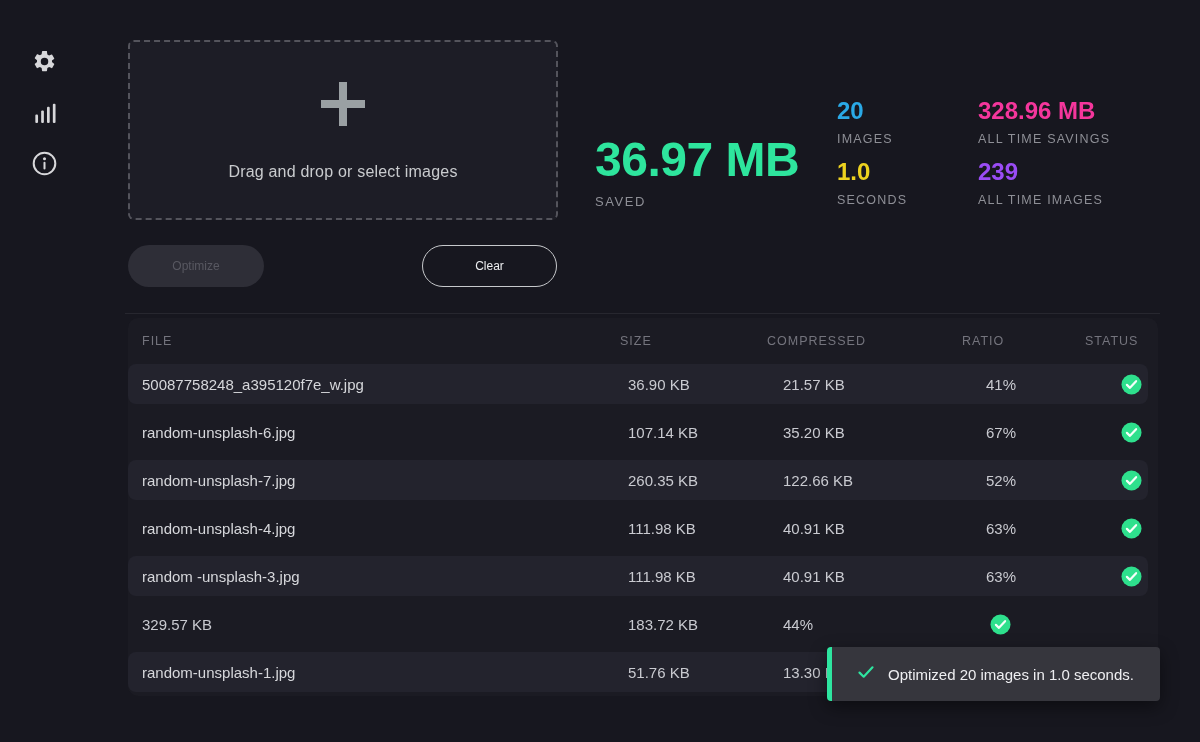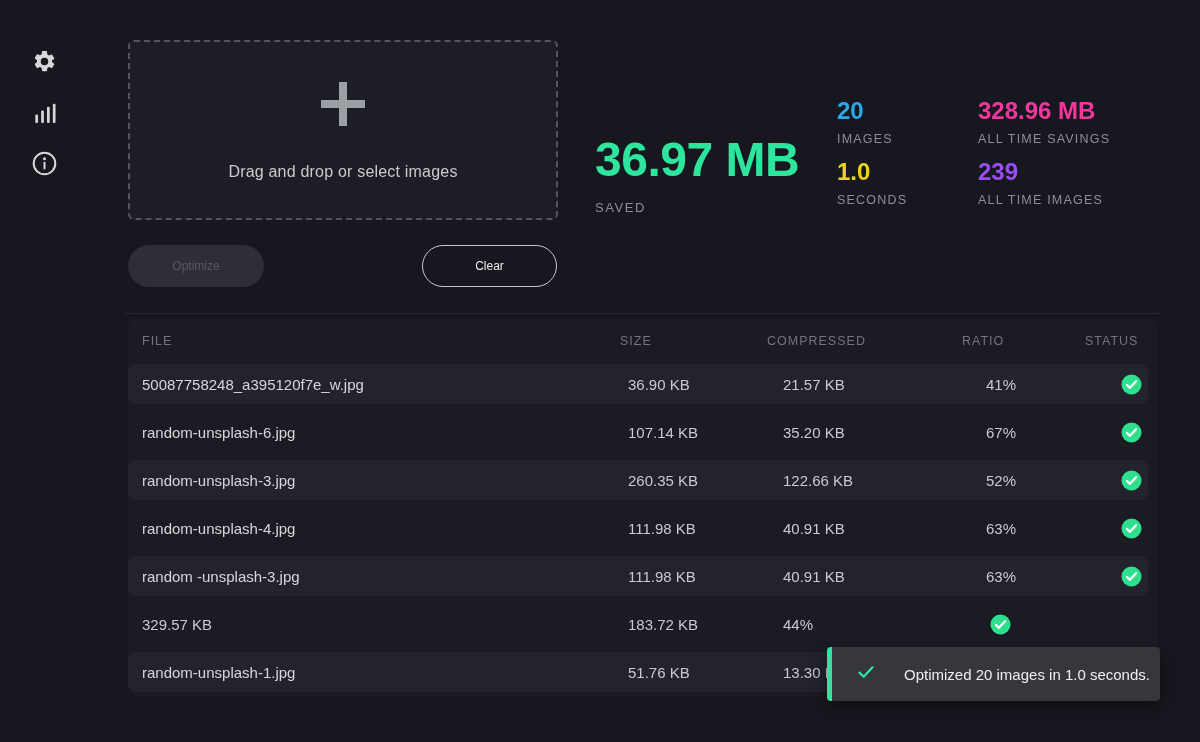--- a/index.html
+++ b/index.html
@@ -35,21 +35,21 @@
     left:128px; top:245px; width:136px;
     background:#2e2e37; border:none; color:#585861;
   }
   .btn-clear{
     left:422px; top:245px; width:135px;
     background:transparent; border:1.5px solid #c6c8cb; color:#edeef0;
   }
   
   .stat-saved{position:absolute; left:595px; top:136px;}
   .stat-big{font-size:48px; font-weight:700; line-height:1; letter-spacing:-.5px;}
-  .stat-saved .stat-caption{margin-top:16px;}
+  .stat-saved .stat-caption{margin-top:10px;}
   .stat-caption{font-size:13px; color:#8e8f96; letter-spacing:1.6px;}
   .mini-col{position:absolute; top:99px; display:flex; flex-direction:column;}
   .mini-col.c2{left:837px;}
   .mini-col.c3{left:978px;}
   .mini-value{font-size:24px; font-weight:700; line-height:1;}
   .mini-caption{font-size:12.5px; color:#8e8f96; letter-spacing:1.2px; margin:9px 0 14px;}
   
   .content-divider{position:absolute; left:125px; top:313px; width:1035px; height:1px; background:#27272f;}
   
   .table{
@@ -67,21 +67,21 @@
   .trow.odd{background:#23232d;}
   .cell{font-size:15px; color:#c9cad0; white-space:nowrap; overflow:hidden;}
   .cell.file{color:#d6d7db;}
   .cell.status{display:flex;}
   .cell.status svg{margin-left:4px;}
   
   .toast{
     position:absolute; left:827px; top:647px; width:333px; height:54px;
     box-sizing:border-box; background:#36363d; border-left:5px solid #2ee5a0;
     border-radius:4px; box-shadow:0 6px 18px rgba(0,0,0,.45);
-    display:flex; align-items:center; gap:28px; padding-left:24px; cursor:pointer;
+    display:flex; align-items:center; gap:12px; padding-left:24px; cursor:pointer;
   }
   .toast-msg{font-size:15px; color:#eeeef1;}
 </style>
 </head>
 <body>
 
 <div class="app">
 
   <nav class="sidebar">
     <button class="side-btn" style="top:48px;">
@@ -176,21 +176,21 @@
         <div class="cell">67%</div>
         <div class="cell status">
             <svg width="21" height="21" viewBox="0 0 22 22">
               <circle cx="11" cy="11" r="10.5" fill="#2ee08d"></circle>
               <path d="M6.2 11.4l3.2 3.1 6.4-7" fill="none" stroke="#f4fff9" stroke-width="2.3" stroke-linecap="round" stroke-linejoin="round"></path>
             </svg>
           </div>
       </div>
 
       <div class="trow odd">
-        <div class="cell file">random-unsplash-3.jpg</div>
+        <div class="cell file">random-unsplash-7.jpg</div>
         <div class="cell">260.35 KB</div>
         <div class="cell">122.66 KB</div>
         <div class="cell">52%</div>
         <div class="cell status">
             <svg width="21" height="21" viewBox="0 0 22 22">
               <circle cx="11" cy="11" r="10.5" fill="#2ee08d"></circle>
               <path d="M6.2 11.4l3.2 3.1 6.4-7" fill="none" stroke="#f4fff9" stroke-width="2.3" stroke-linecap="round" stroke-linejoin="round"></path>
             </svg>
           </div>
       </div>

